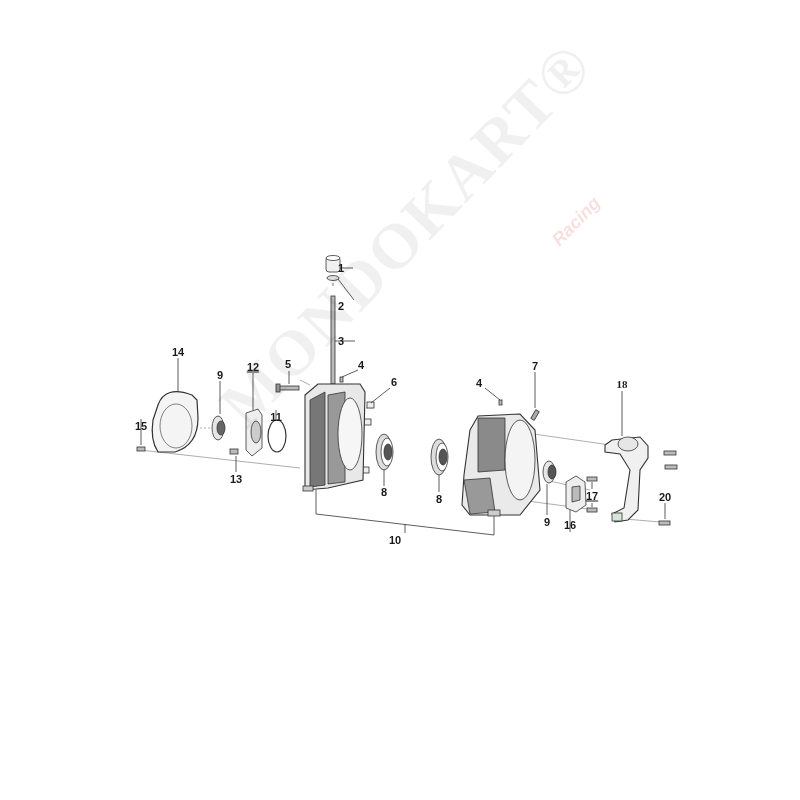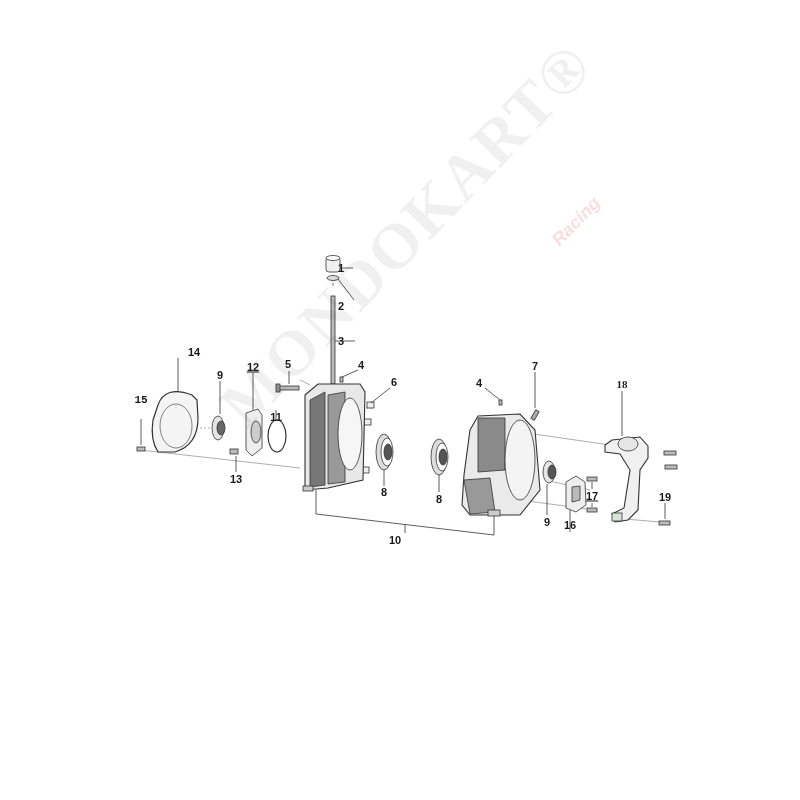--- a/index.html
+++ b/index.html
@@ -197,19 +197,19 @@
     <div class="callout" style="left: 535px; top: 366px;">7</div>
     <div class="callout" style="left: 479px; top: 383px;">4</div>
     <div class="callout" style="left: 384px; top: 492px;">8</div>
     <div class="callout" style="left: 439px; top: 499px;">8</div>
     <div class="callout" style="left: 220px; top: 375px;">9</div>
     <div class="callout" style="left: 547px; top: 522px;">9</div>
     <div class="callout" style="left: 395px; top: 540px;">10</div>
     <div class="callout" style="left: 276px; top: 404px; margin-top: 13px;">11</div>
     <div class="callout" style="left: 253px; top: 367px; text-decoration: underline;">12</div>
     <div class="callout" style="left: 236px; top: 479px;">13</div>
-    <div class="callout" style="left: 178px; top: 352px; margin-left: 16px;">14</div>
-    <div class="callout" style="left: 141px; top: 400px; font-family: Liberation Mono, monospace;">15</div>
+    <div class="callout" style="left: 178px; top: 352px;">14</div>
+    <div class="callout" style="left: 141px; top: 426px;">15</div>
     <div class="callout" style="left: 570px; top: 525px;">16</div>
     <div class="callout" style="left: 592px; top: 496px; text-decoration: underline;">17</div>
     <div class="callout" style="left: 622px; top: 384px; font-family: Liberation Serif, serif;">18</div>
-    <div class="callout" style="left: 665px; top: 497px;">19</div>
+    <div class="callout" style="left: 665px; top: 497px;">20</div>
   </div>
 
 </body></html>

